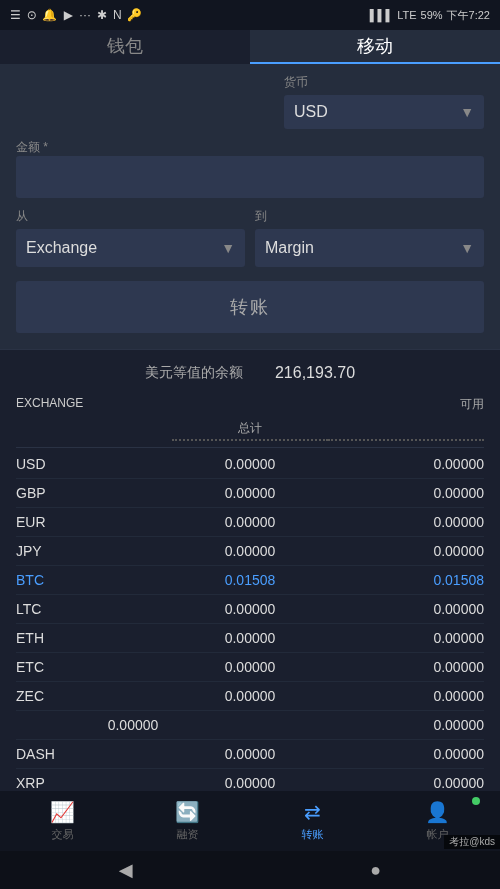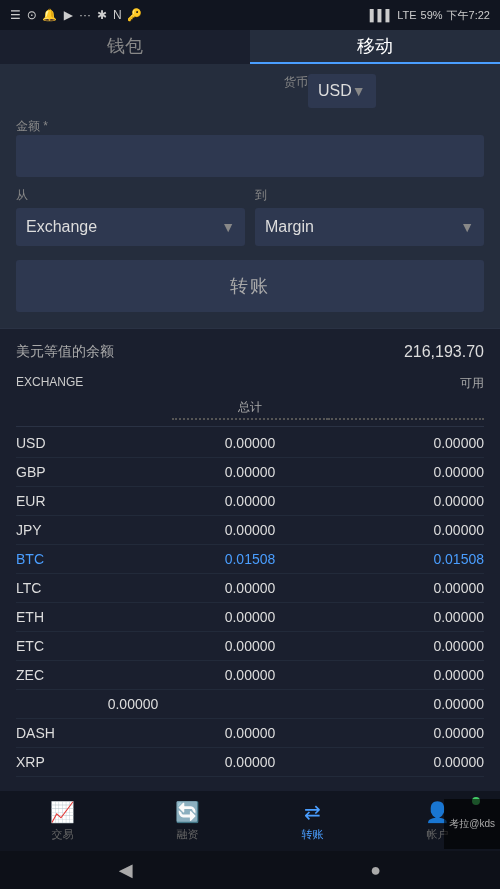--- a/index.html
+++ b/index.html
@@ -56,20 +56,21 @@
     }
 
     
     .currency-row {
       display: flex;
       justify-content: flex-end;
       margin-bottom: 8px;
     }
     .field-group {
       display: flex;
+      flex-direction: column;
       min-width: 200px;
     }
     .field-label {
       font-size: 12px;
       color: #888;
       margin-bottom: 4px;
     }
     .field-value-row {
       display: flex;
       align-items: center;
@@ -149,21 +150,21 @@
       border-radius: 3px;
       cursor: pointer;
       letter-spacing: 2px;
     }
 
     
     .balance-section {
       background: #1a1f2e;
       padding: 14px 16px 8px 16px;
       display: flex;
-      justify-content: space-between;
+      justify-content: center;
       align-items: center;
       border-top: 1px solid #2a3244;
       gap: 32px;
     }
     .balance-label {
       font-size: 14px;
       color: #aaa;
     }
     .balance-value {
       font-size: 16px;
@@ -283,21 +284,21 @@
     }
 
     
     .brand-badge {
       position: absolute;
       bottom: 40px;
       right: 0;
       background: rgba(0,0,0,0.6);
       font-size: 10px;
       color: #aaa;
-      padding: 18px 5px;
+      padding: 0 5px;
     }
 
     
     .account-dot {
       width: 8px;
       height: 8px;
       background: #44cc66;
       border-radius: 50%;
       display: inline-block;
       position: absolute;

